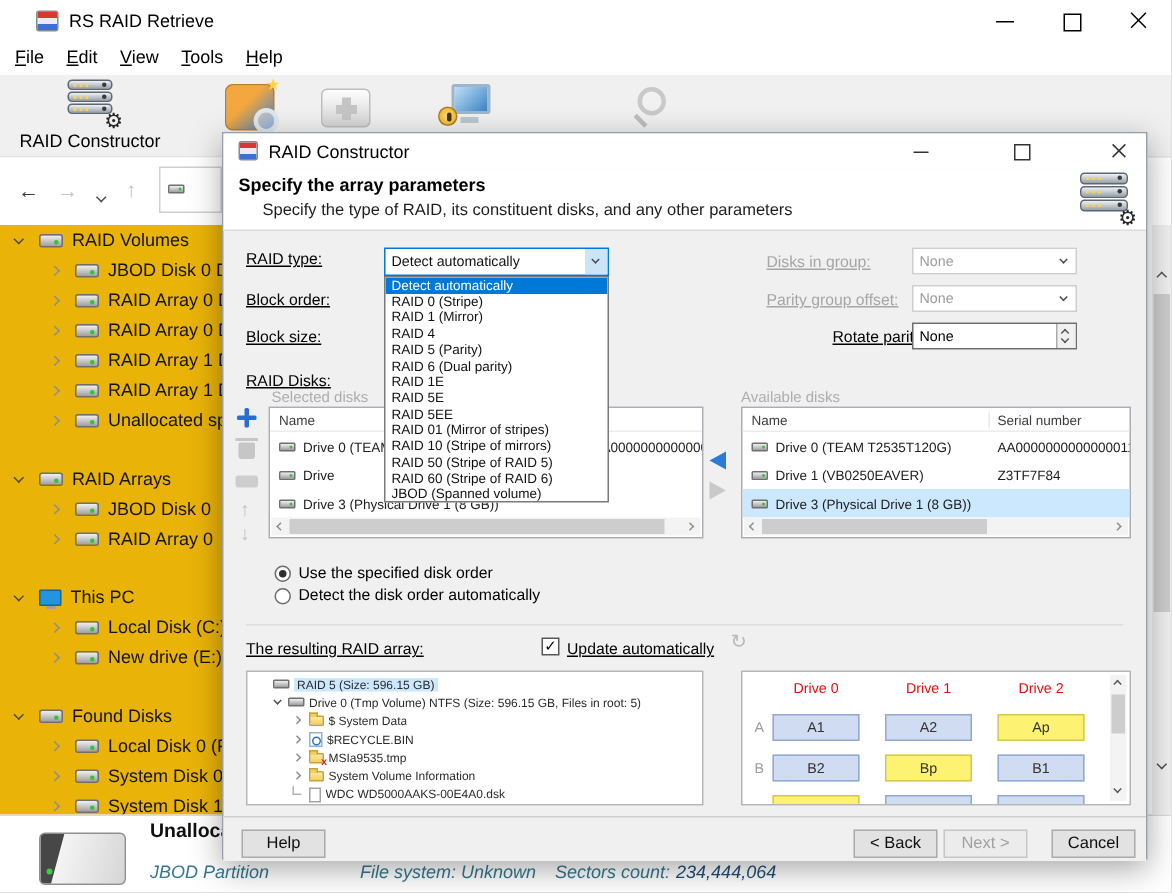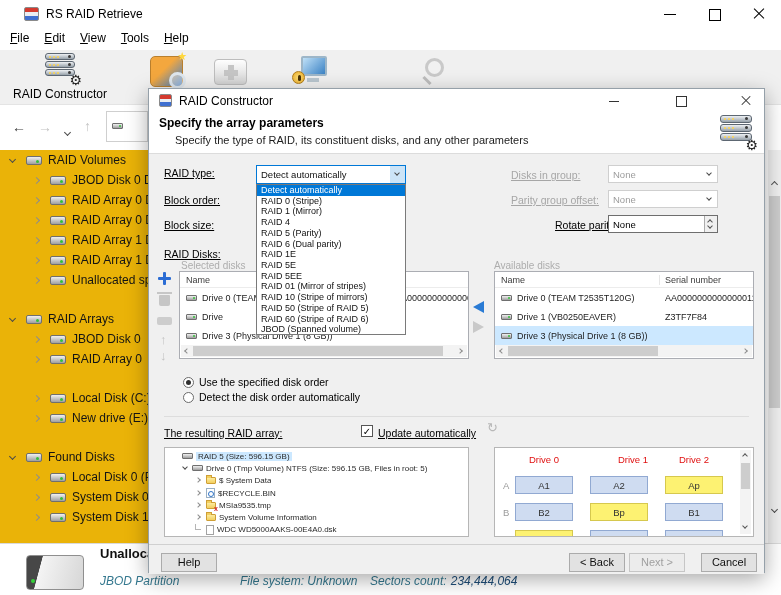--- a/index.html
+++ b/index.html
@@ -309,20 +309,25 @@
         <span class="chev right"></span>
         <span class="ic-drive"></span>
         <span class="lbl">JBOD Disk 0</span>
       </div>
       <div class="tree-row child">
         <span class="chev right"></span>
         <span class="ic-drive"></span>
         <span class="lbl">RAID Array 0</span>
       </div>
       <div class="tree-gap"></div>
+      <div class="tree-row group">
+        <span class="chev down"></span>
+        <span class="ic-monitor"></span>
+        <span class="lbl">This PC</span>
+      </div>
       <div class="tree-row child">
         <span class="chev right"></span>
         <span class="ic-drive"></span>
         <span class="lbl">Local Disk (C:)</span>
       </div>
       <div class="tree-row child">
         <span class="chev right"></span>
         <span class="ic-drive"></span>
         <span class="lbl">New drive (E:)</span>
       </div>
@@ -538,21 +543,21 @@
         </div>
       </div>
 
     <div class="grid-panel">
       <div class="gsb">
         <span class="chev up tiny"></span>
         <div class="gsb-thumb"></div>
         <span class="chev gdn tiny"></span>
       </div>
     <div class="ghead" style="left: 20px;">Drive 0</div>
-        <div class="ghead" style="left: 95px; text-align: right;">Drive 1</div>
+        <div class="ghead" style="left: 95px;">Drive 1</div>
         <div class="ghead" style="left: 170px;">Drive 2</div>
         <div class="glabel" style="top: 32px;">A</div>
         <div class="gcell data" style="left: 20px; top: 28px;">A1</div>
         <div class="gcell data" style="left: 95px; top: 28px;">A2</div>
         <div class="gcell parity" style="left: 170px; top: 28px;">Ap</div>
         <div class="glabel" style="top: 59px;">B</div>
         <div class="gcell data" style="left: 20px; top: 55px;">B2</div>
         <div class="gcell parity" style="left: 95px; top: 55px;">Bp</div>
         <div class="gcell data" style="left: 170px; top: 55px;">B1</div>
         <div class="gcell parity" style="left: 20px; top: 82px;"></div>

